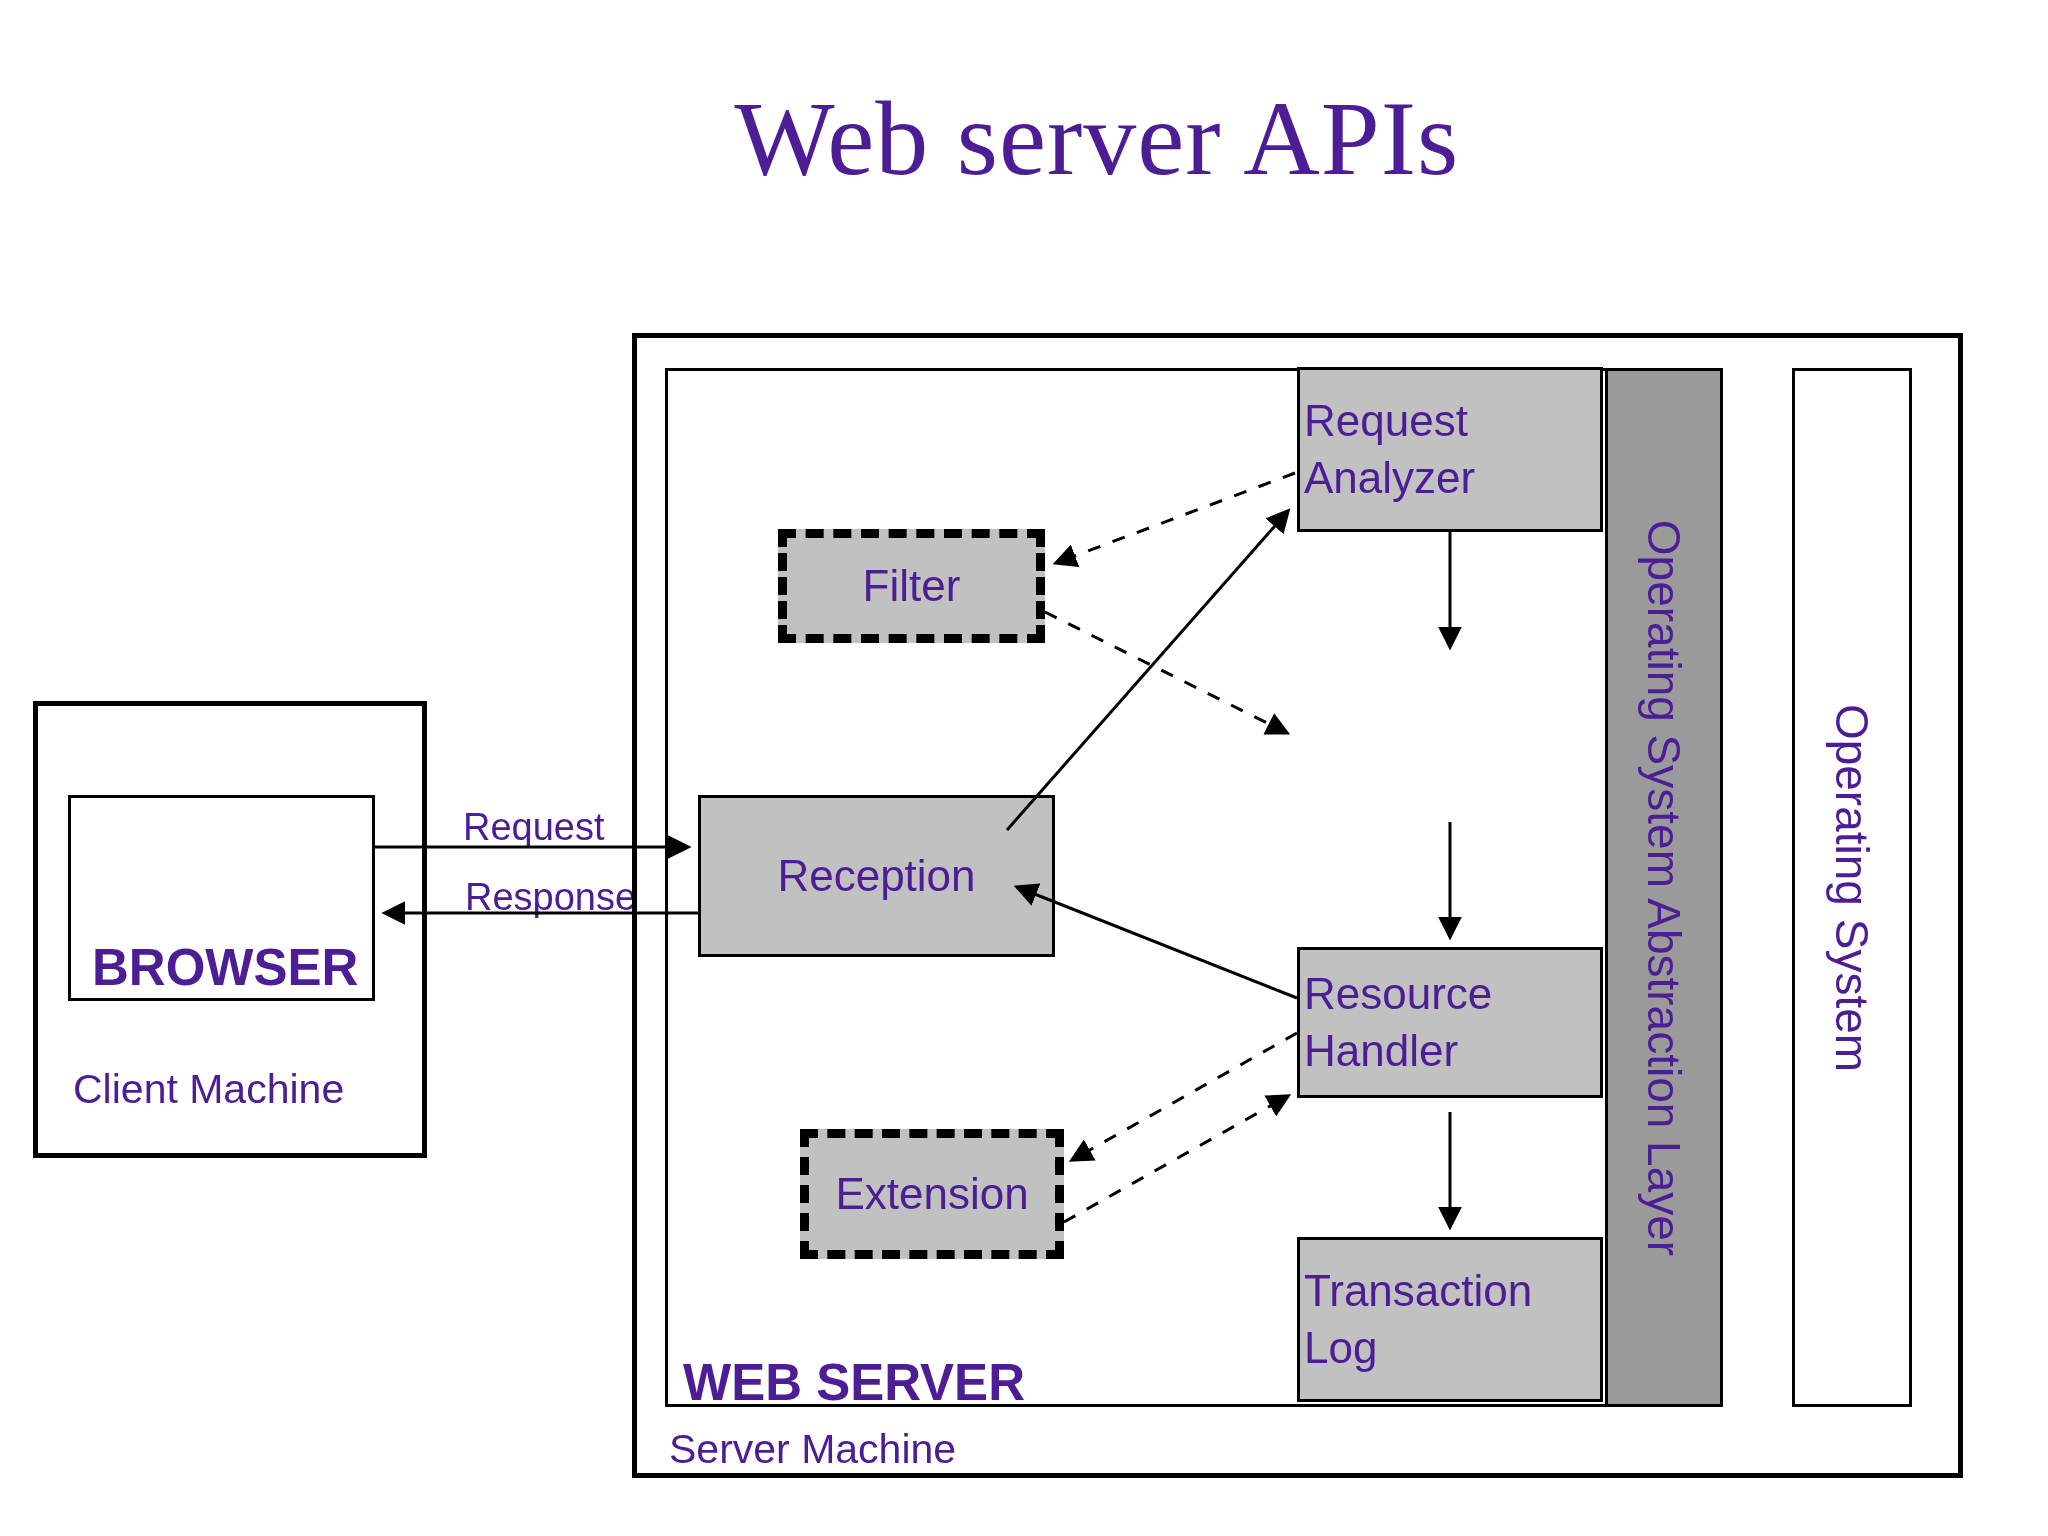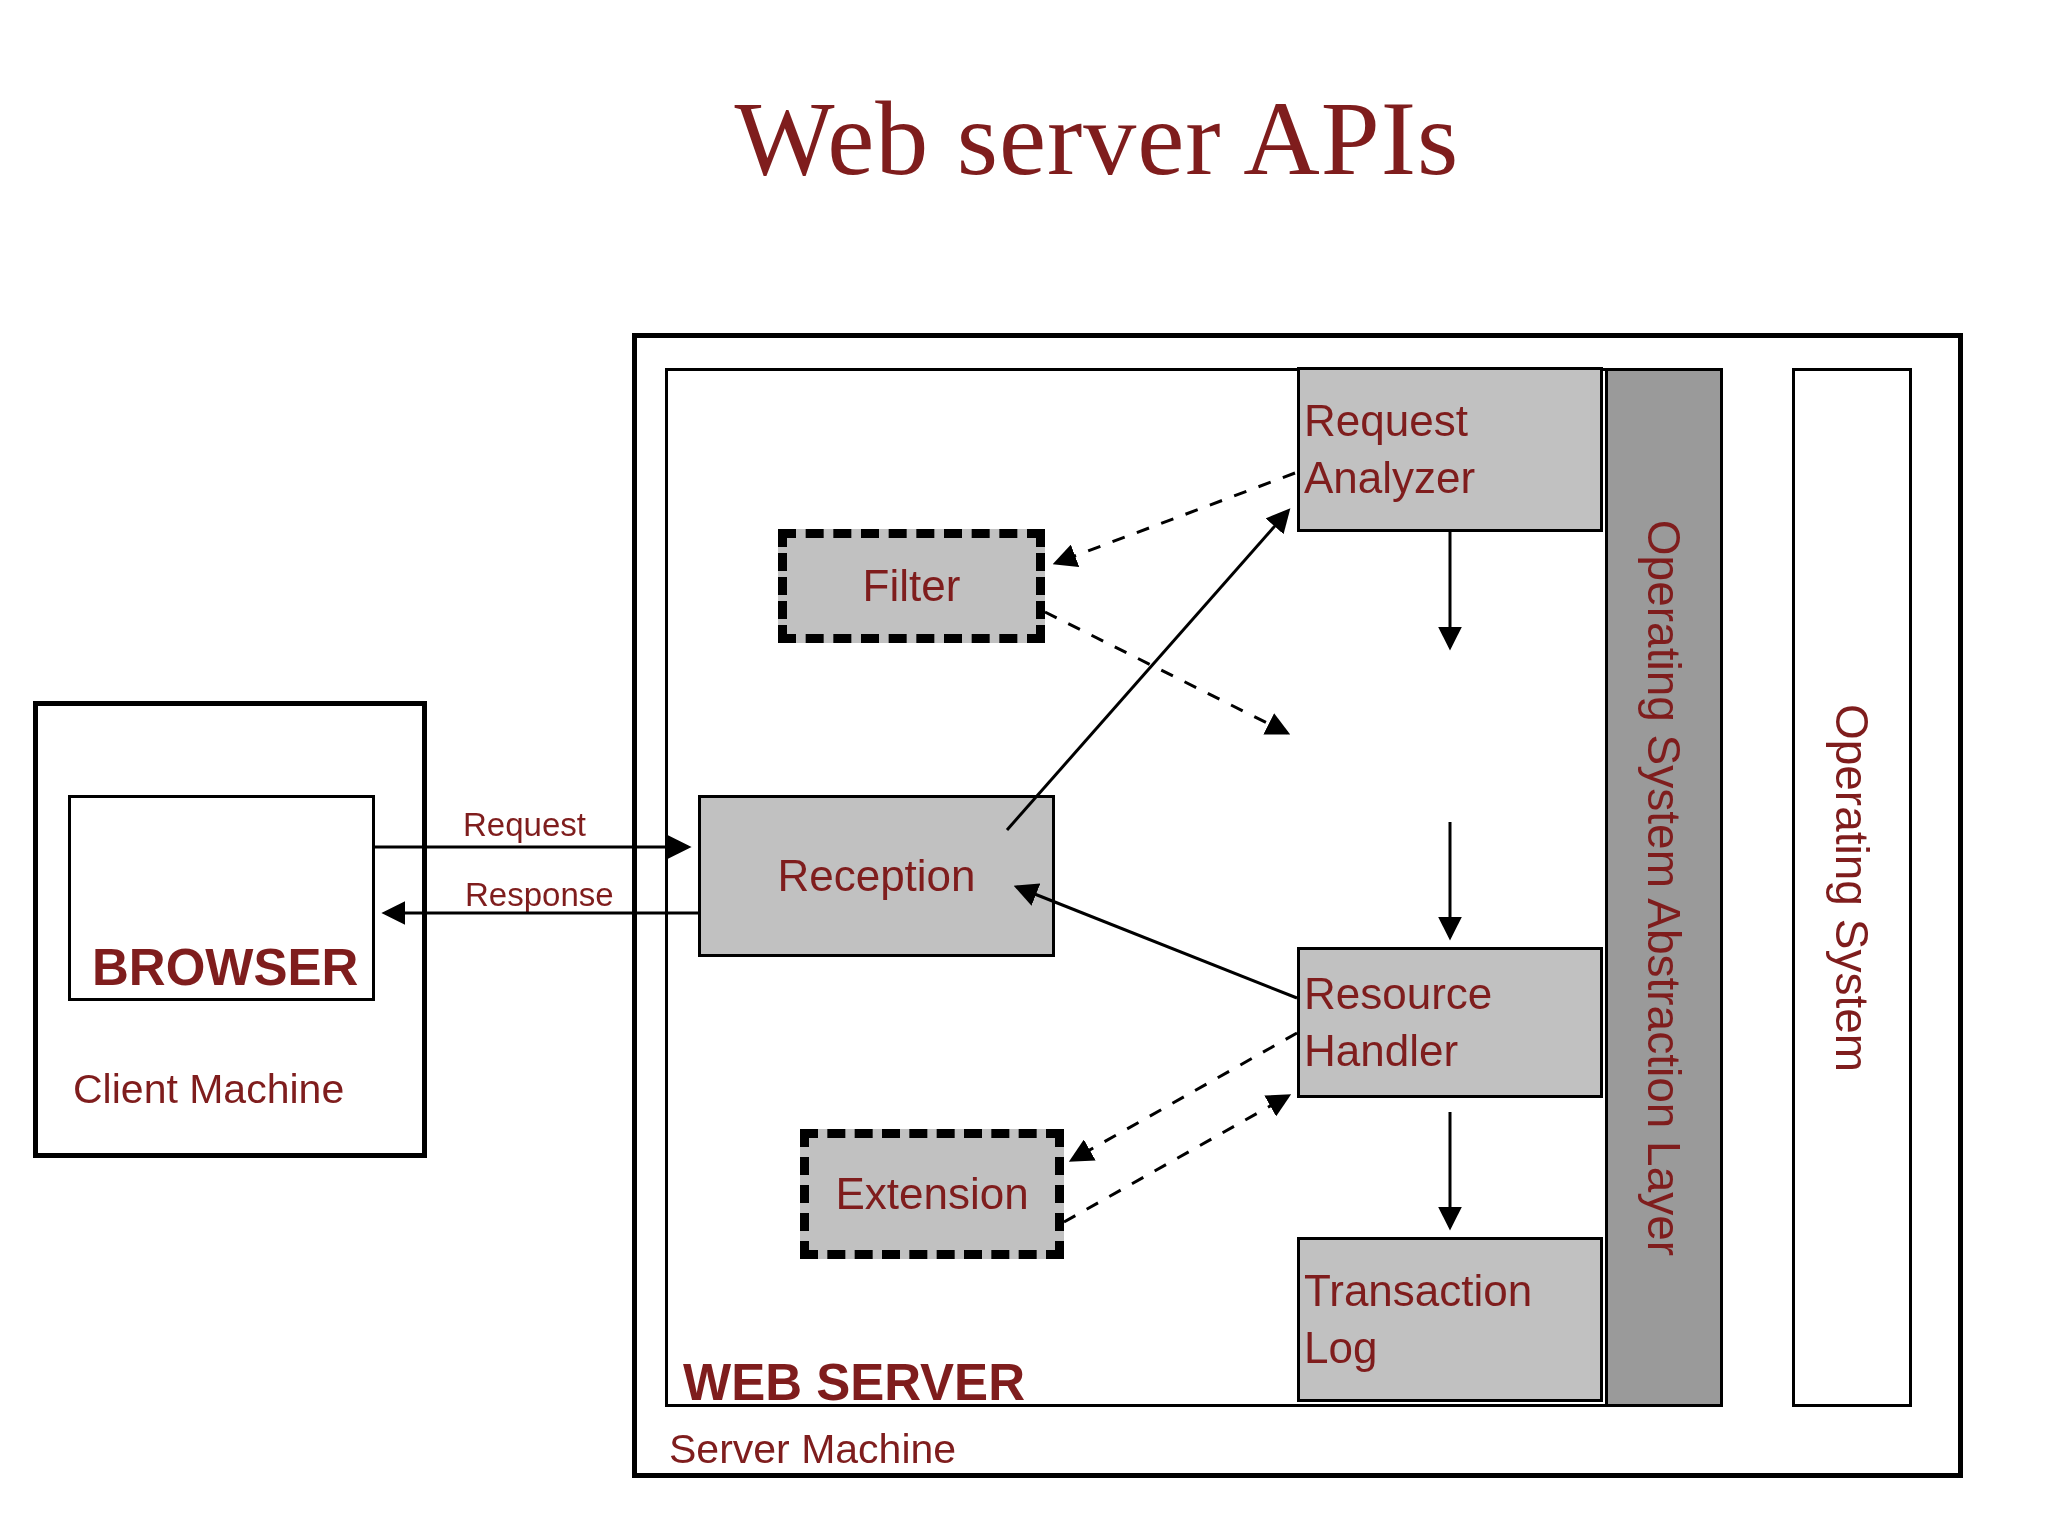--- a/index.html
+++ b/index.html
@@ -4,21 +4,21 @@
 <style>
   :root{
     --box-fill:#c1c1c1;
     --osal-fill:#9a9a9a;
     --line:#000000;
     --bg:#ffffff;
   }
   html,body{margin:0;padding:0;background:var(--bg);}
   #stage{
     position:relative;width:2048px;height:1536px;background:var(--bg);
-    font-family:"Liberation Sans", sans-serif;color:#7f1d1d;overflow:hidden;
+    font-family:"Liberation Sans", sans-serif;color:#4c1d95;overflow:hidden;
   }
   .abs{position:absolute;box-sizing:border-box;}
   .title{
     font-family:"Liberation Serif", serif;
     font-size:106px;letter-spacing:1px;text-align:center;white-space:nowrap;
   }
   .machine-box{border:5px solid var(--line);background:var(--bg);}
   .thin-box{border:3px solid var(--line);background:var(--bg);}
   .gray-box{
     border:3px solid var(--line);background:var(--box-fill);
@@ -31,21 +31,21 @@
     font-size:44px;
   }
   .bar{border:3px solid var(--line);}
   .bar-osal{background:var(--osal-fill);}
   .bar-os{background:var(--bg);}
   .vtext{
     position:absolute;left:50%;top:50%;
     transform:translate(-50%,-50%) rotate(90deg);
     white-space:nowrap;font-size:46px;
   }
-  .small-label{font-size:33px;white-space:nowrap;}
+  .small-label{font-size:38px;white-space:nowrap;}
   .bold-label{font-size:51px;font-weight:bold;white-space:nowrap;}
   .plain-label{font-size:41px;white-space:nowrap;}
   svg.overlay{position:absolute;left:0;top:0;width:2048px;height:1536px;pointer-events:none;}
 </style>
 </head>
 <body>
 
 <div id="stage">
 
   <div class="abs title" style="left:597px;top:78px;width:1000px;">Web server APIs</div>

